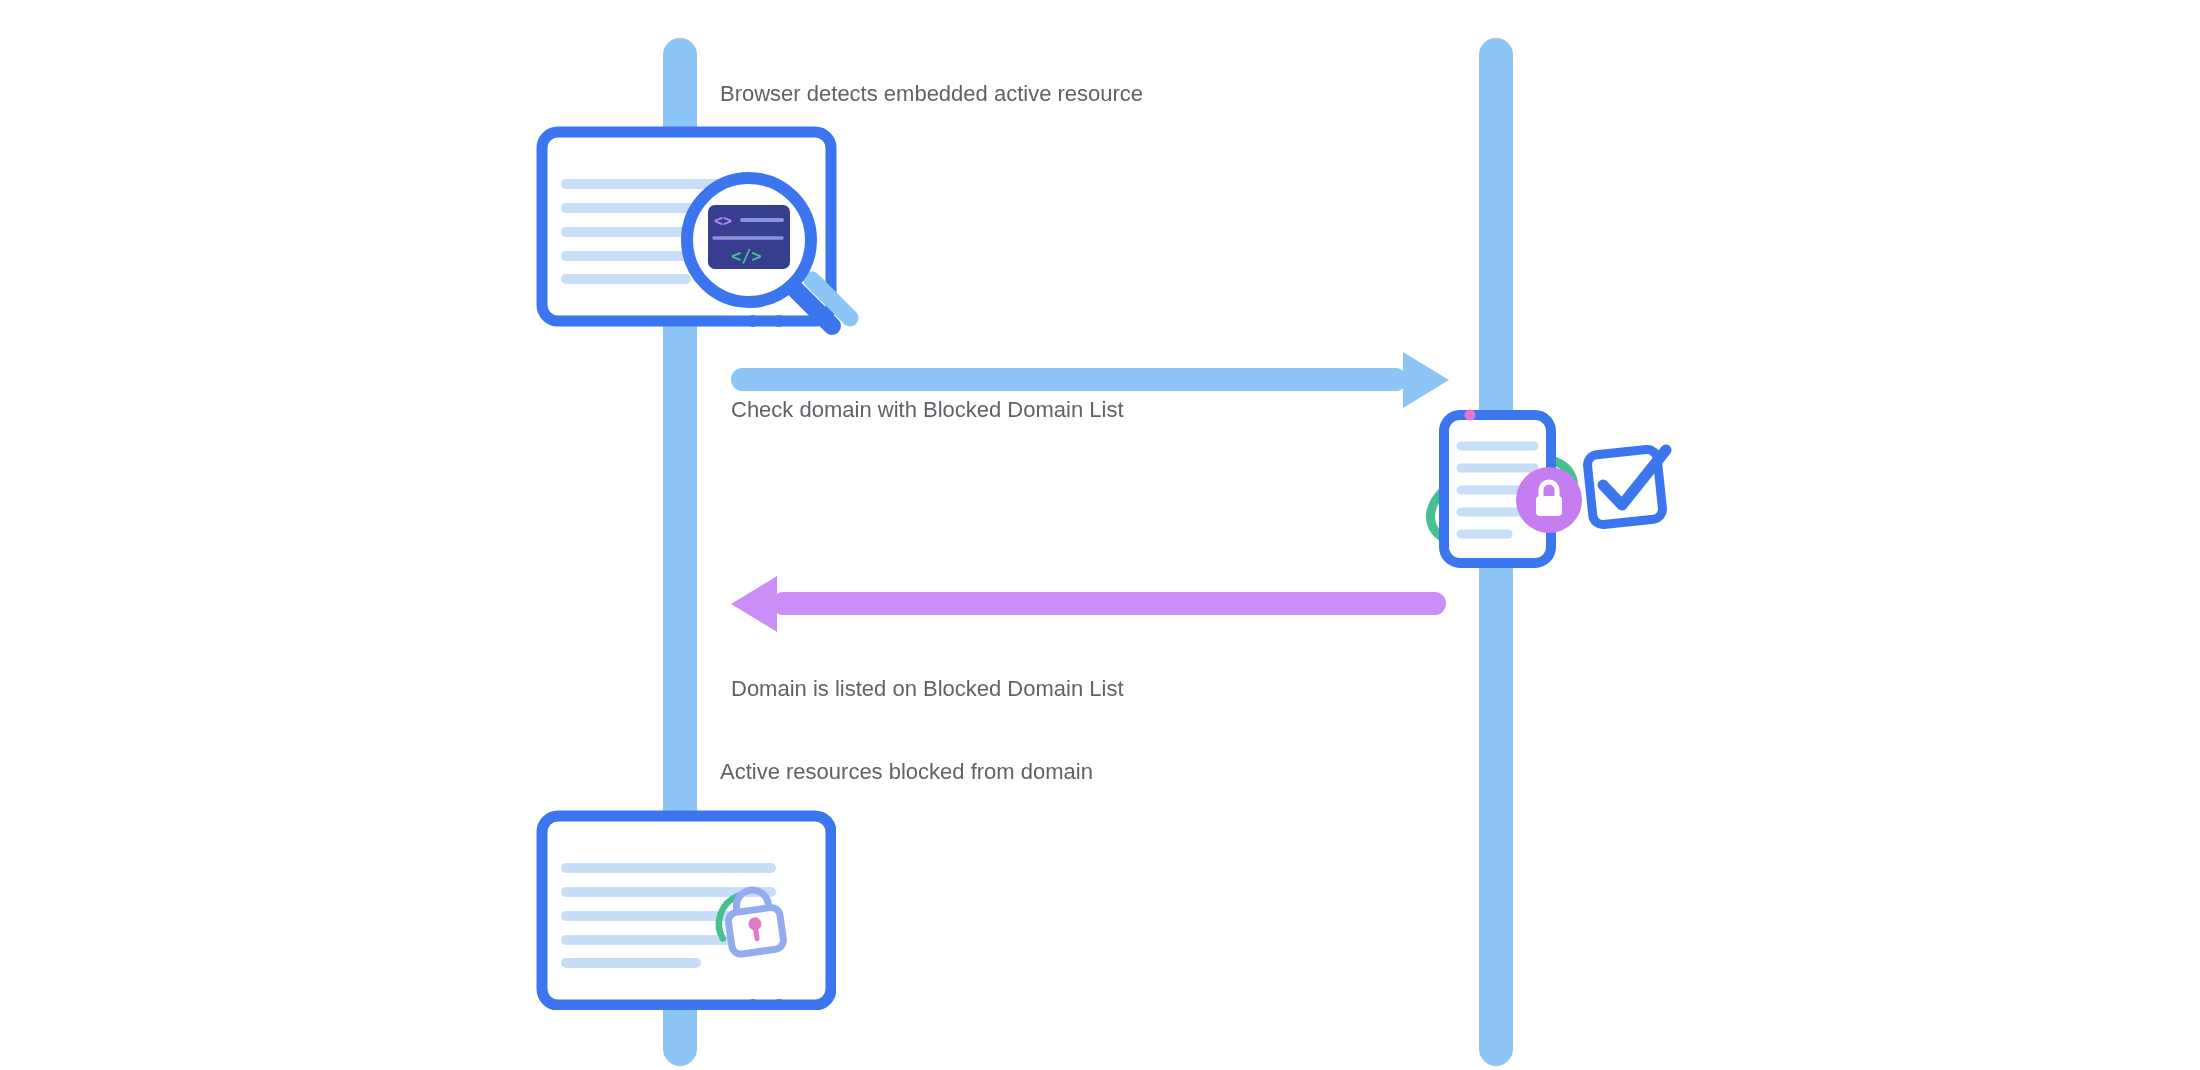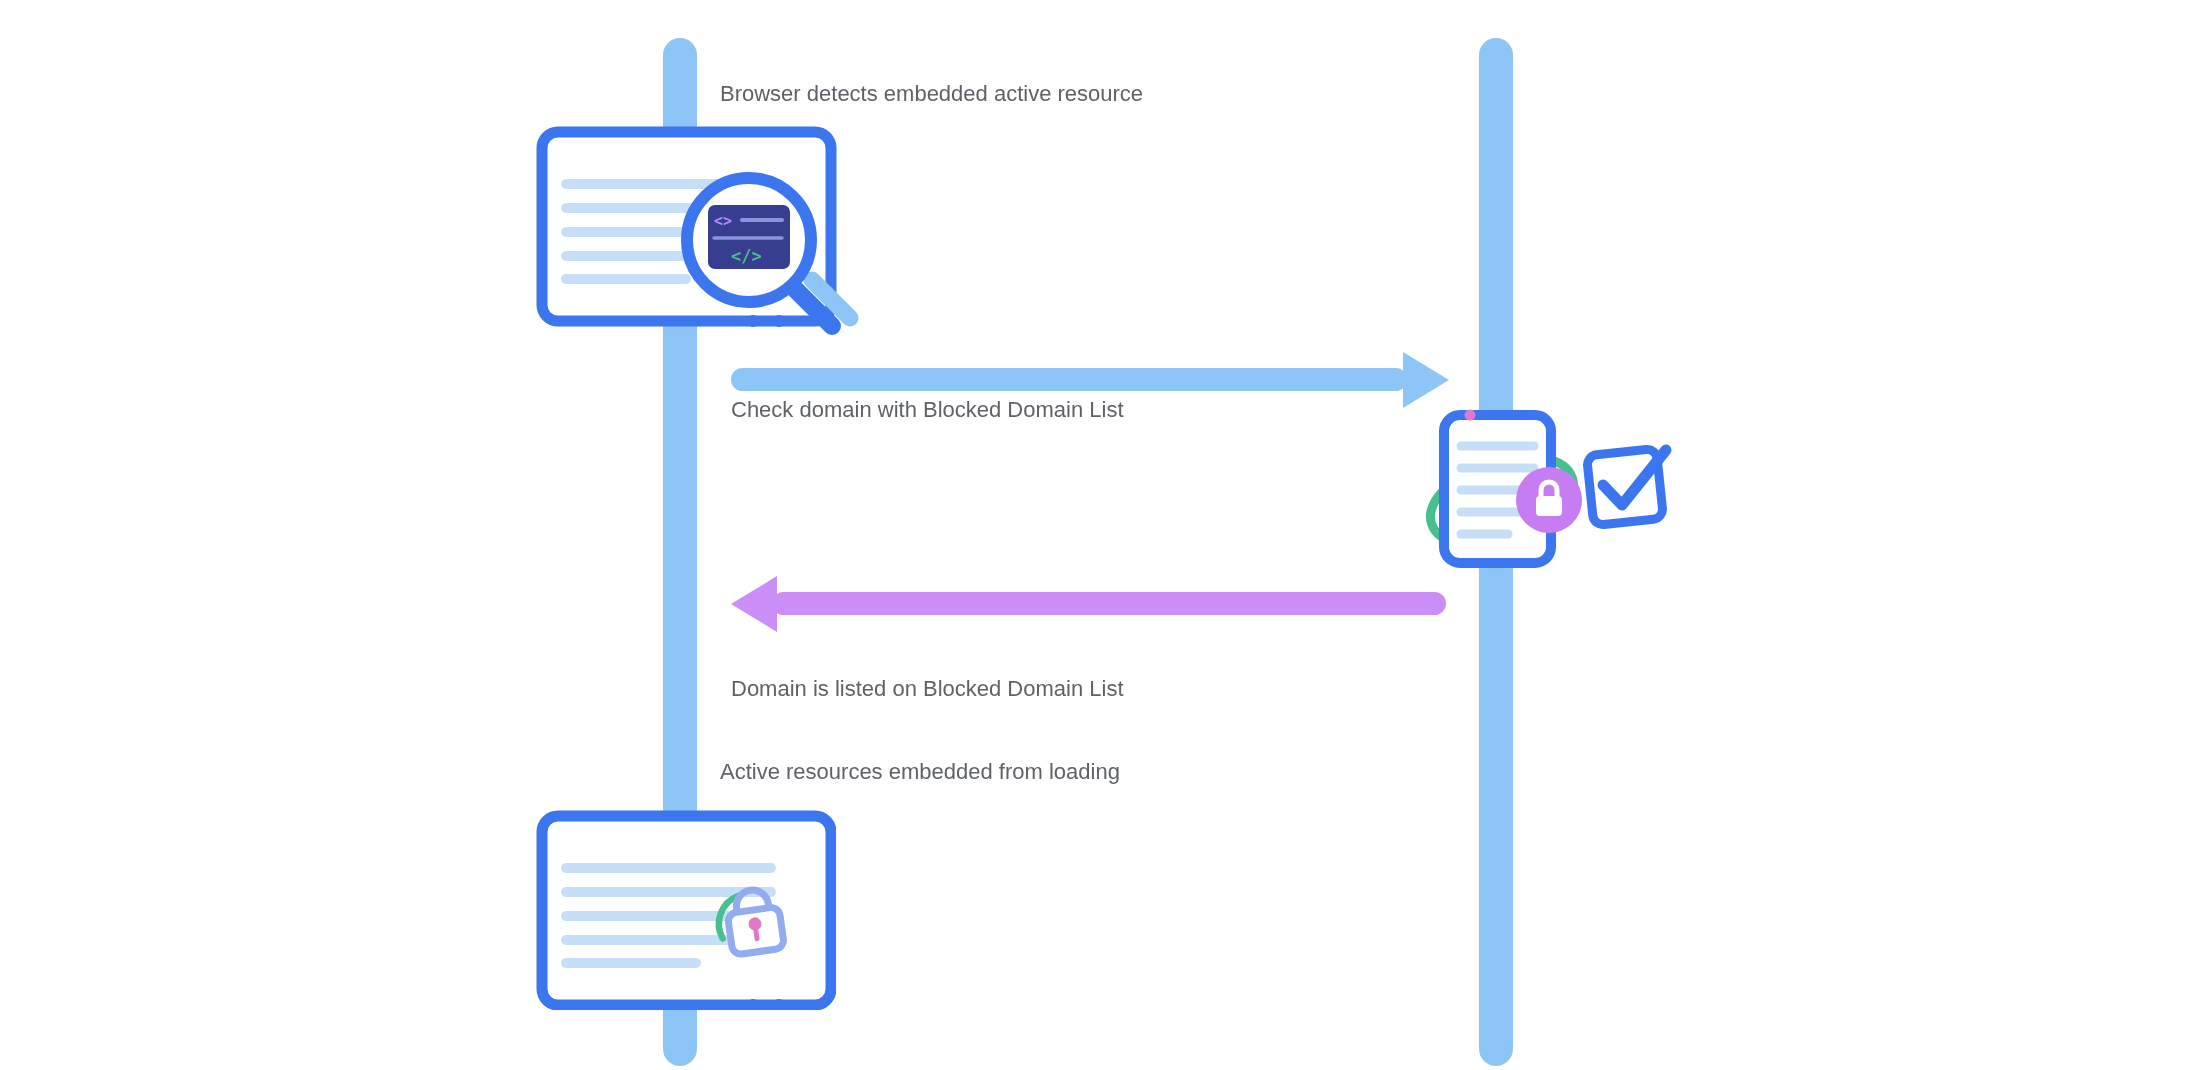--- a/index.html
+++ b/index.html
@@ -63,21 +63,21 @@
 </style>
 </head>
 <body>
 
 <div class="canvas">
 
   <div class="lifeline left"></div>
   <div class="lifeline right"></div>
 
   <div class="caption cap-step1">Browser detects embedded active resource</div>
-  <div class="caption cap-step4">Active resources embedded from loading</div>
+  <div class="caption cap-step4">Active resources blocked from domain</div>
 
   <div class="arrow-bar fwd-bar"></div>
   <div class="fwd-head"></div>
   <div class="caption cap-arrow cap-arrow-fwd">Check domain with Blocked Domain List</div>
 
   <div class="arrow-bar back-bar"></div>
   <div class="back-head"></div>
   <div class="caption cap-arrow cap-arrow-back">Domain is listed on Blocked Domain List</div>
 
   <svg class="icon-svg icon-browser-detect" viewBox="0 0 344 224">

